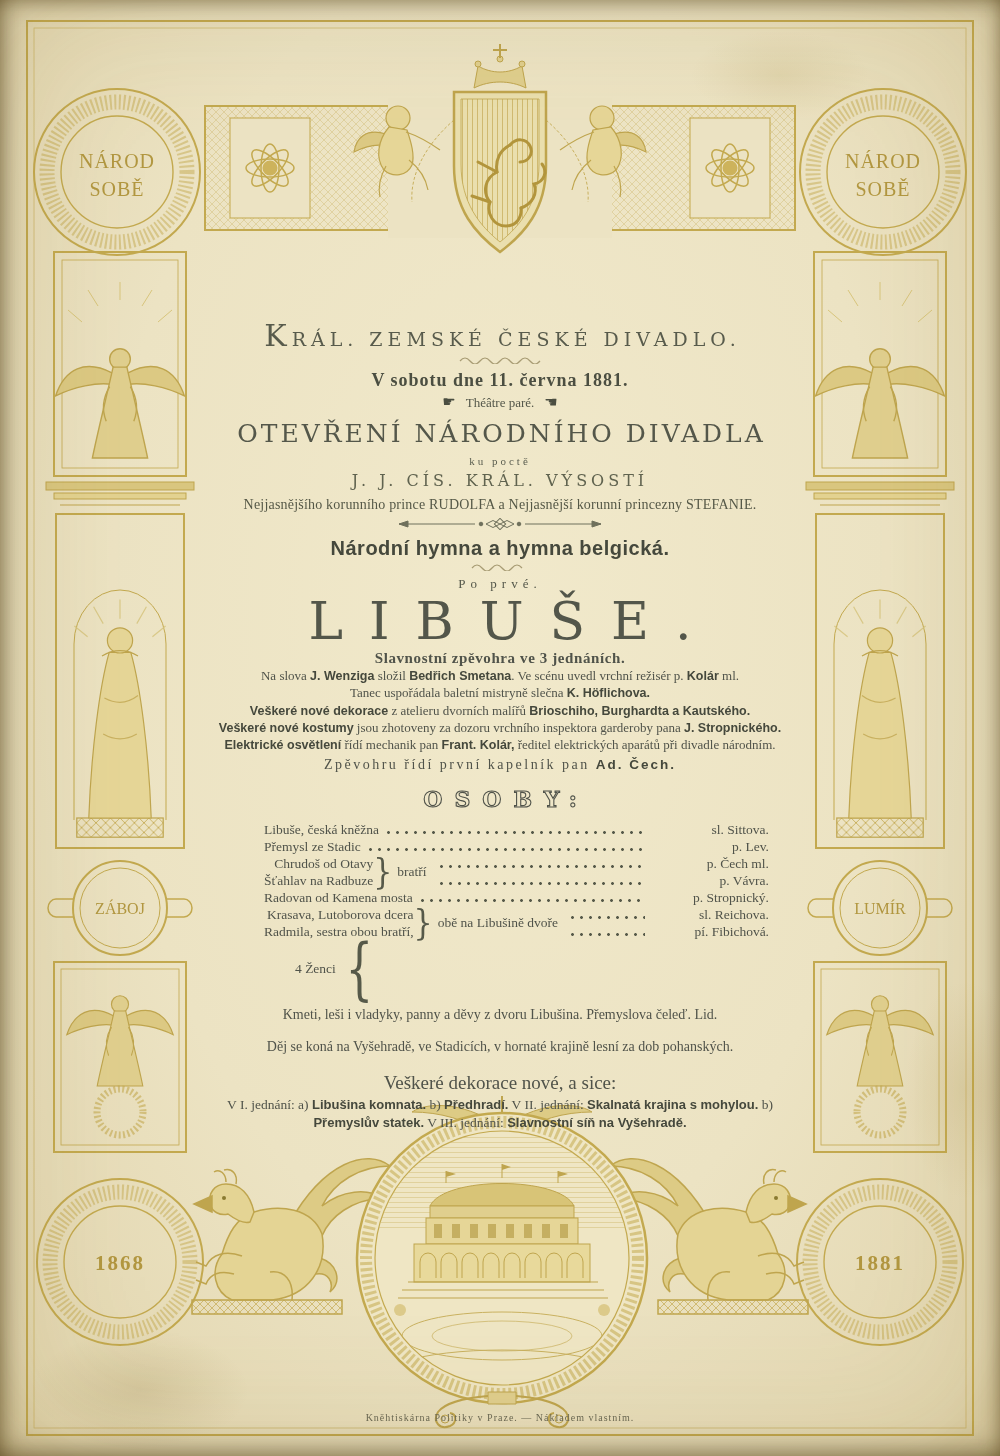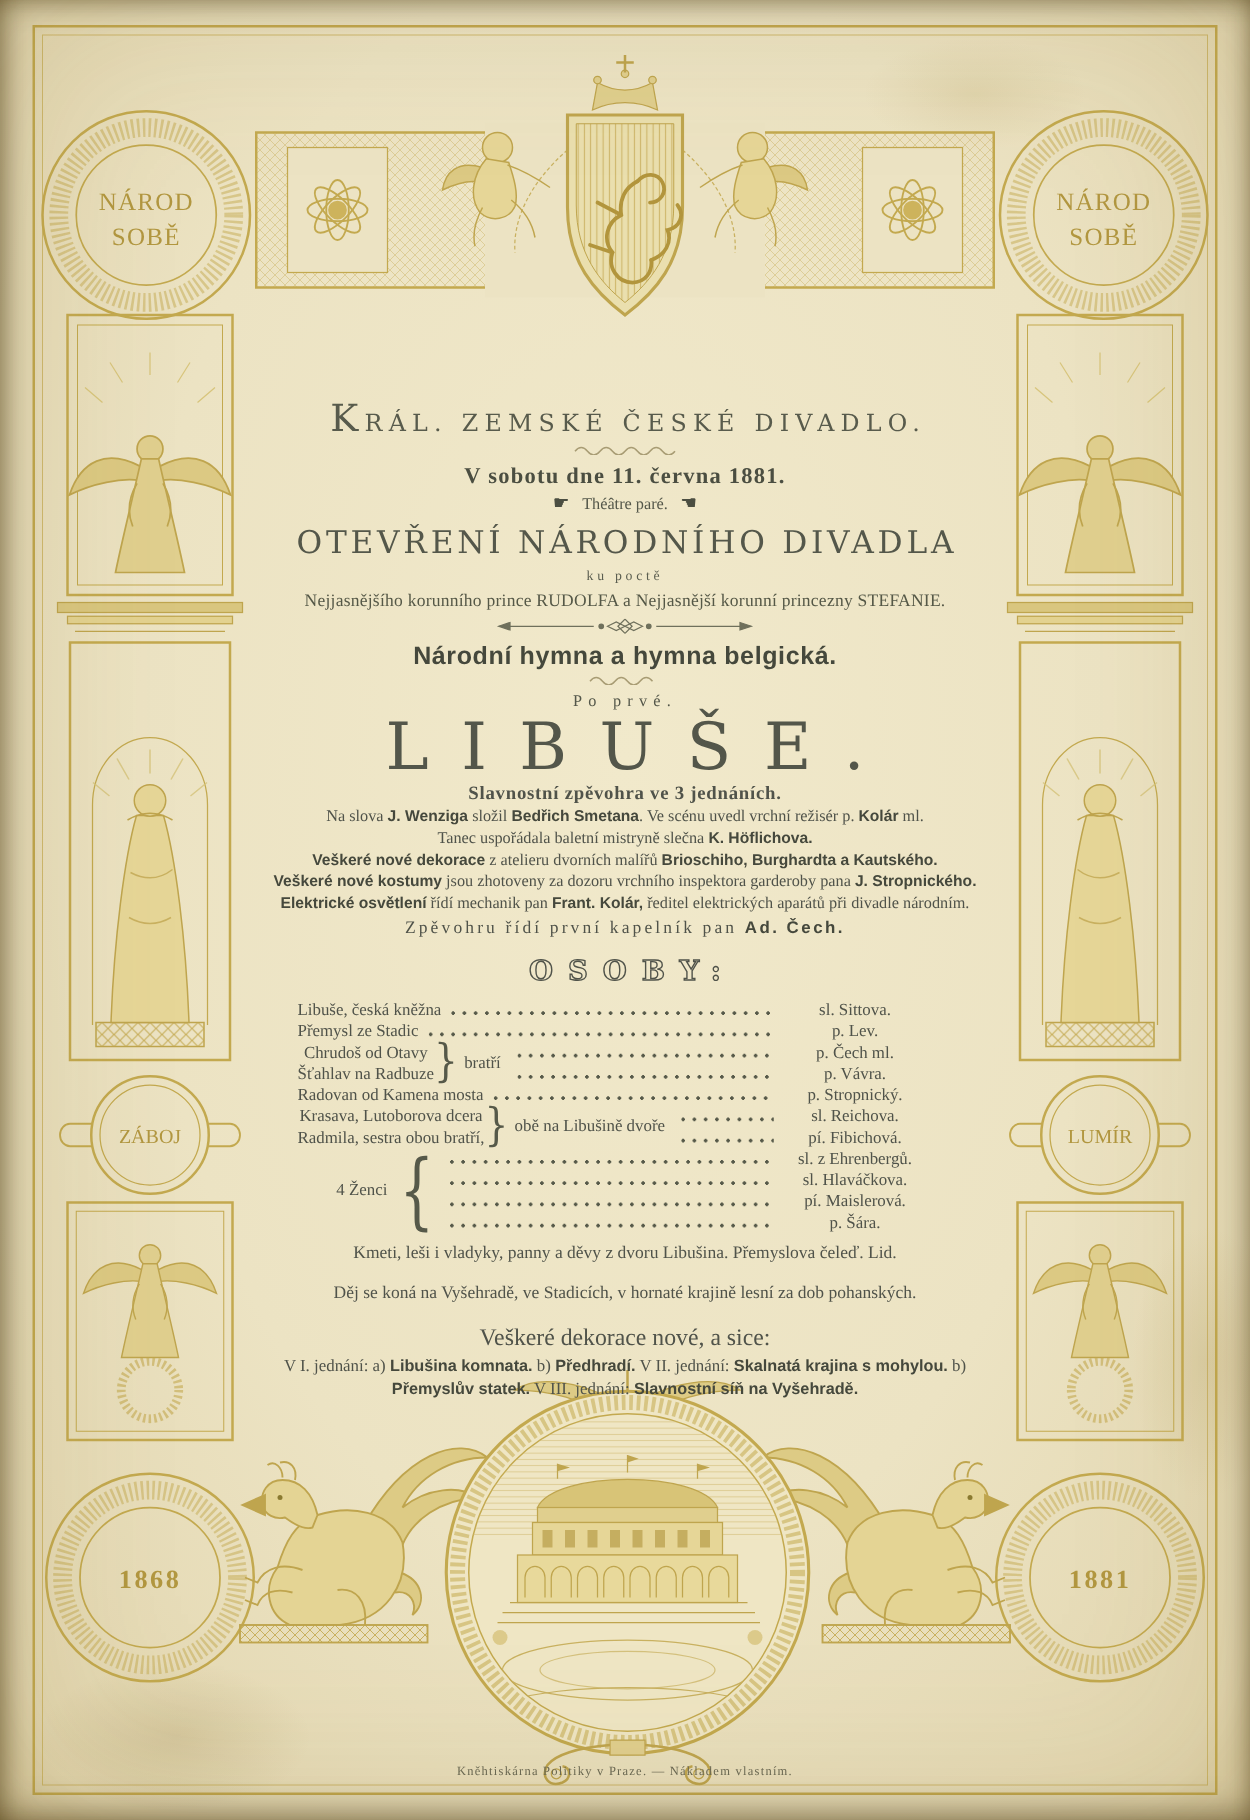--- a/index.html
+++ b/index.html
@@ -33,21 +33,21 @@
   .subtitle{margin-top:1px;font-weight:bold;font-size:15px;letter-spacing:.6px;}
   .credit{font-size:13px;line-height:1.3;margin-top:1px;}
   .credit4{width:566px;margin:0 auto;}
   .b{font-family:"Liberation Sans",sans-serif;font-weight:bold;font-size:12.5px;color:#45483c;}
   .conductor{margin-top:3px;font-size:14px;letter-spacing:2.5px;}
   .conductor .b{font-size:13.5px;letter-spacing:2px;}
   .osoby{margin-top:13px;font-family:"DejaVu Serif",serif;font-weight:bold;font-size:22px;letter-spacing:12px;padding-left:12px;color:#50534a;}
   @supports (-webkit-text-stroke: 1px black){
     .osoby{color:transparent;-webkit-text-stroke:1.1px #50534a;}
   }
-  .cast{width:505px;margin:9px 0 0 35px;font-size:13.5px;text-align:center;}
+  .cast{width:505px;margin:9px 0 0 61px;font-size:13.5px;text-align:right;}
   .crow{display:flex;align-items:flex-end;height:17px;}
   .crow.grp{height:auto;align-items:center;}
   .role{white-space:nowrap;line-height:17px;}
   .lead{flex:1;align-self:flex-end;height:3px;margin:0 6px 4px 8px;
     background-image:radial-gradient(circle at 1.5px 1.5px,#565949 1.2px,rgba(0,0,0,0) 1.6px);
     background-size:9px 3px;background-repeat:repeat-x;}
   .mini .lead{margin-bottom:4px;}
   .perf{flex:0 0 118px;white-space:nowrap;line-height:17px;}
   .gcol{display:flex;flex-direction:column;}
   .gright{flex:1;display:flex;flex-direction:column;}
@@ -268,20 +268,21 @@
       <svg width="84" height="8" viewBox="0 0 84 8">
           <path d="M2,5 q5,-6 10,0 t10,0 t10,0 t10,0 t10,0 t10,0 t10,0 t10,0" fill="none" stroke="#a89c74" stroke-width="1.2"></path>
         </svg>
     </div>
     <div class="dateline">V sobotu dne 11. června 1881.</div>
     <div class="dress">
       <span class="man">☛</span><span>Théâtre paré.</span><span class="man">☚</span>
     </div>
     <div class="event">OTEVŘENÍ NÁRODNÍHO DIVADLA</div>
     <div class="kupocte">ku poctě</div>
+    <div class="honor">J. J. CÍS. KRÁL. VÝSOSTÍ</div>
     <div class="honornames">Nejjasnějšího korunního prince RUDOLFA a Nejjasnější korunní princezny STEFANIE.</div>
     <div class="divwrap">
       <svg width="210" height="12" viewBox="0 0 210 12">
           <g stroke="#6f705c" fill="#6f705c">
         <path d="M4,6 H80 M130,6 H206" stroke-width="1"></path>
         <path d="M4,6 l9,-3 v6 z M206,6 l-9,-3 v6 z"></path>
         <circle cx="86" cy="6" r="1.8"></circle>
             <circle cx="124" cy="6" r="1.8"></circle>
         <path d="M91,6 l7,-3.5 7,3.5 -7,3.5 z" fill="none" stroke-width="1"></path>
         <path d="M119,6 l-7,-3.5 -7,3.5 7,3.5 z" fill="none" stroke-width="1"></path>
@@ -355,38 +356,20 @@
             </span>
           <span class="mini">
               <span class="lead"></span>
               <span class="perf">pí. Fibichová.</span>
             </span>
         </span>
       </div>
       <div class="crow grp zen">
         <span class="glabel">4 Ženci</span>
         <span class="brace br4">{</span>
-        <span class="gright">
-          <span class="mini">
-              <span class="lead"></span>
-              <span class="perf">sl. z Ehrenbergů.</span>
-            </span>
-          <span class="mini">
-              <span class="lead"></span>
-              <span class="perf">sl. Hlaváčkova.</span>
-            </span>
-          <span class="mini">
-              <span class="lead"></span>
-              <span class="perf">pí. Maislerová.</span>
-            </span>
-          <span class="mini">
-              <span class="lead"></span>
-              <span class="perf">p. Šára.</span>
-            </span>
-        </span>
       </div>
     </div>
 
     <div class="note">Kmeti, leši i vladyky, panny a děvy z dvoru Libušina. Přemyslova čeleď. Lid.</div>
     <div class="note tight">Děj se koná na Vyšehradě, ve Stadicích, v hornaté krajině lesní za dob pohanských.</div>
     <div class="decorhead">Veškeré dekorace nové, a sice:</div>
     <div class="decordetail"><span>V I. jednání: a) </span><span class="b">Libušina komnata.</span><span> b) </span><span class="b">Předhradí.</span><span> V II. jednání: </span><span class="b">Skalnatá krajina s mohylou.</span><span> b) </span><span class="b">Přemyslův statek.</span><span> V III. jednání: </span><span class="b">Slavnostní síň na Vyšehradě.</span></div>
   </div>
 
   <div class="imprint">Kněhtiskárna Politiky v Praze. — Nákladem vlastním.</div>

